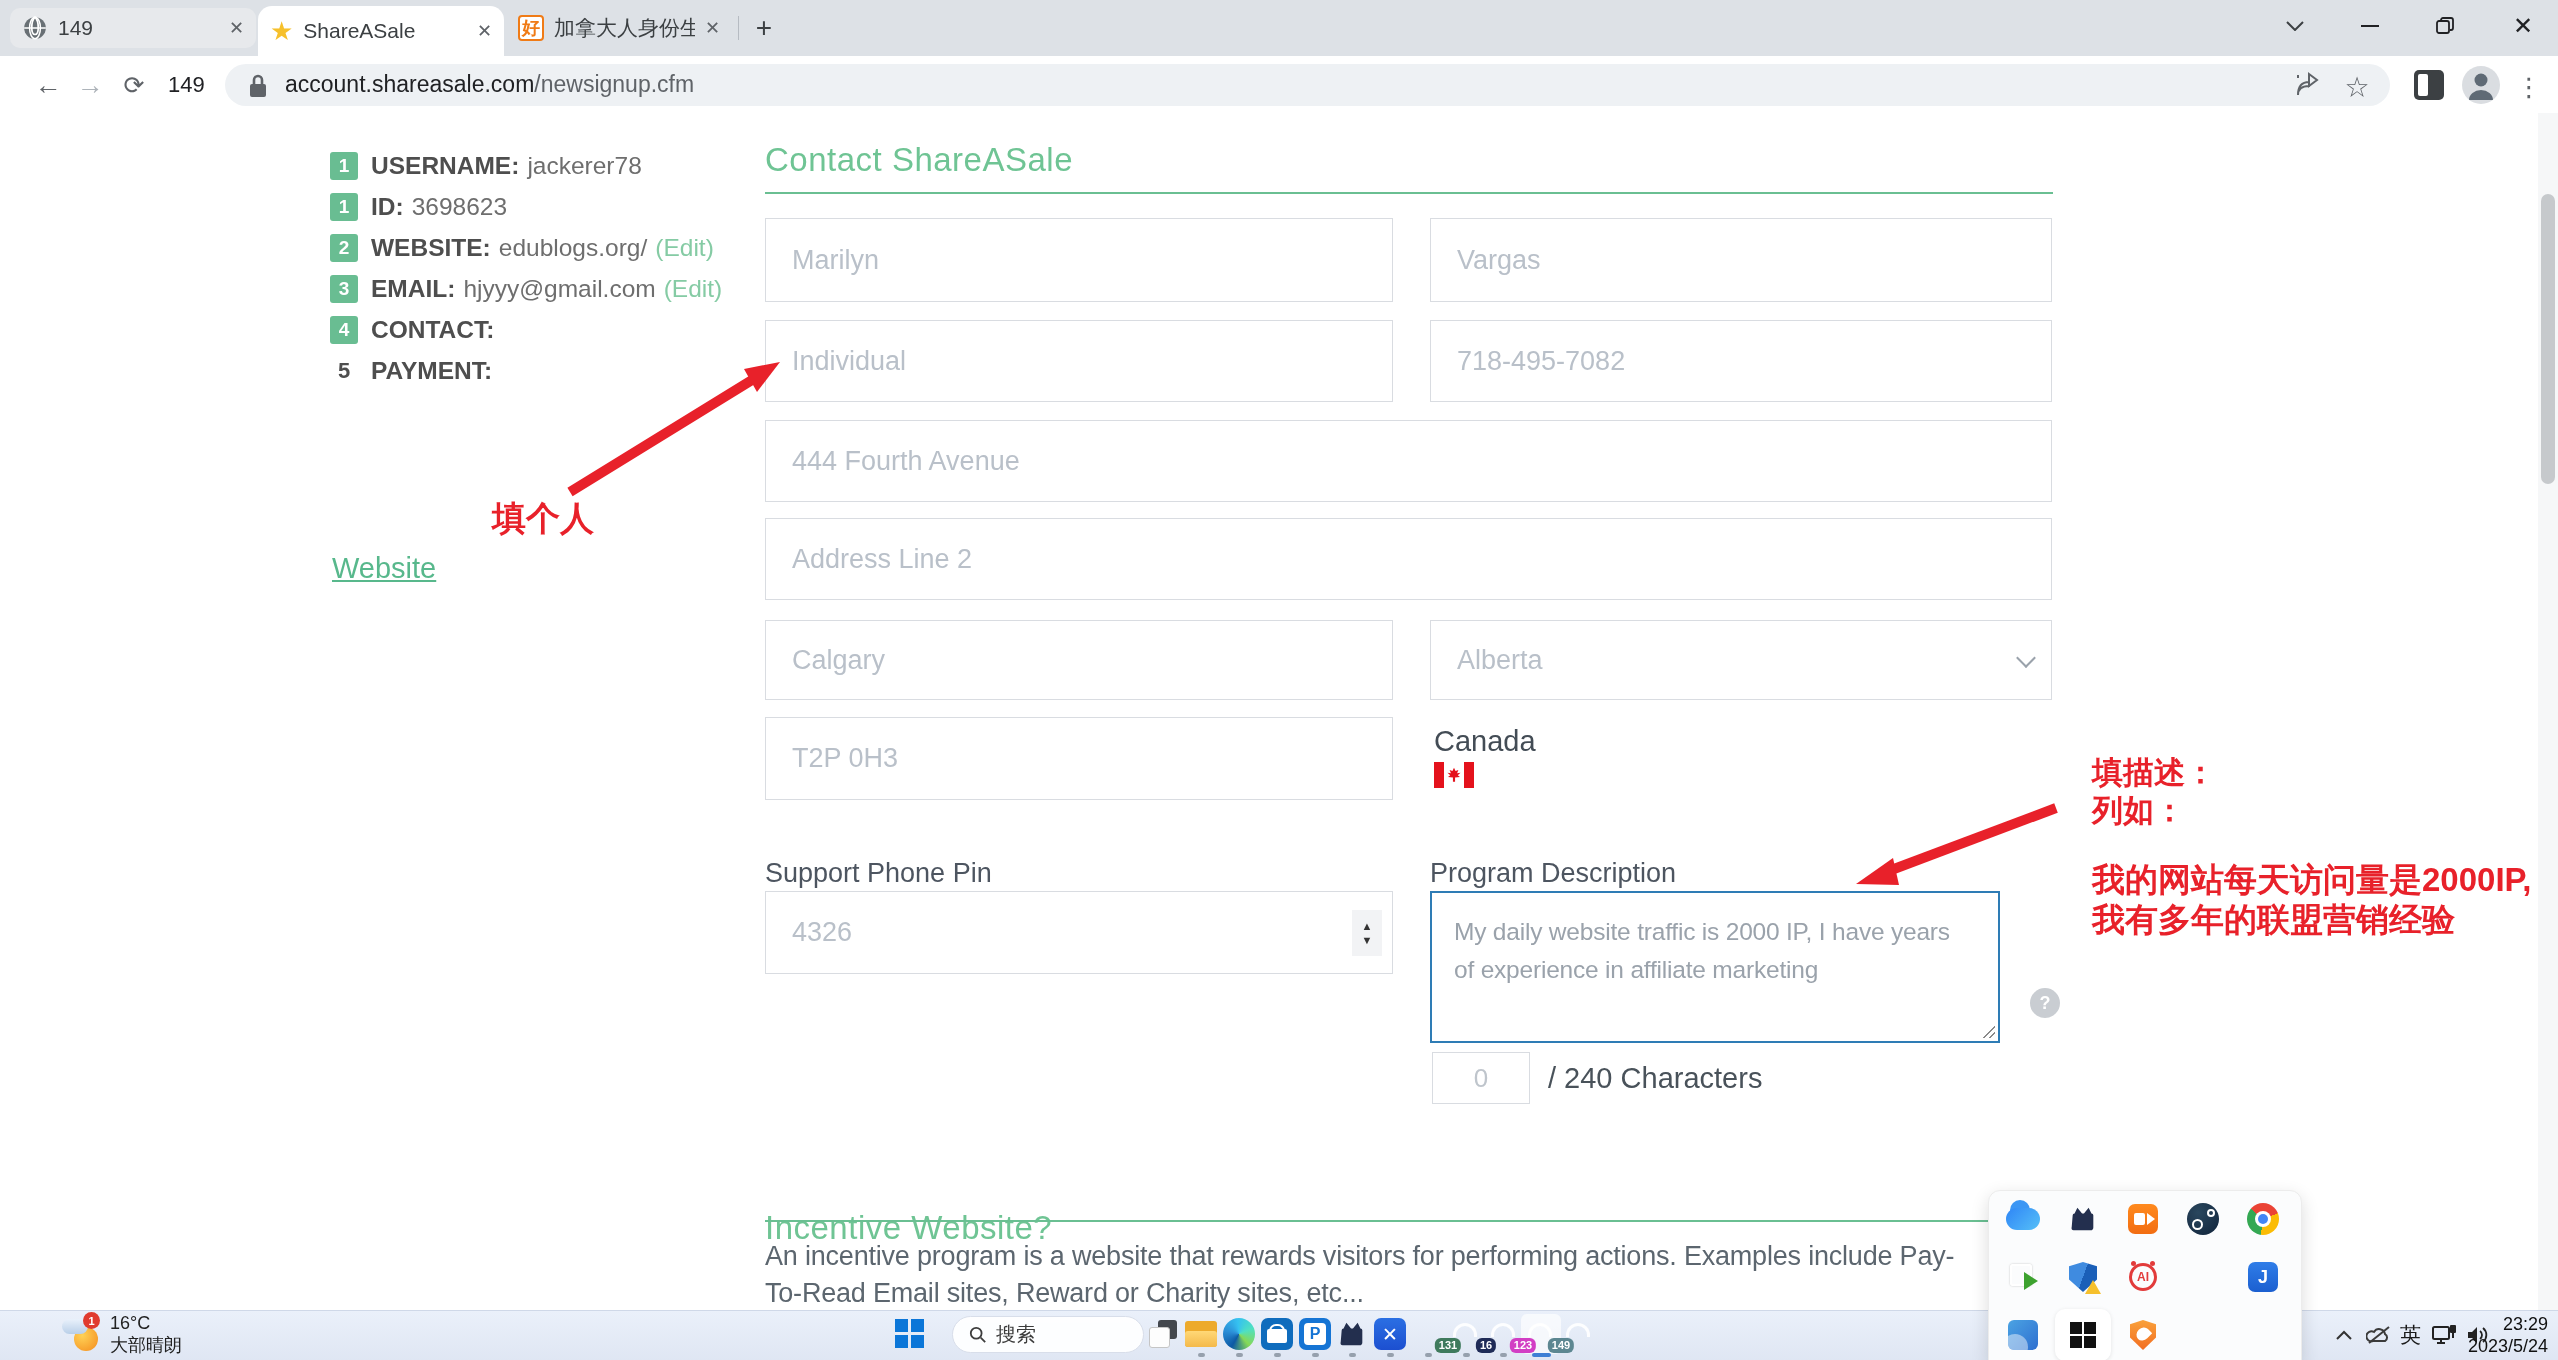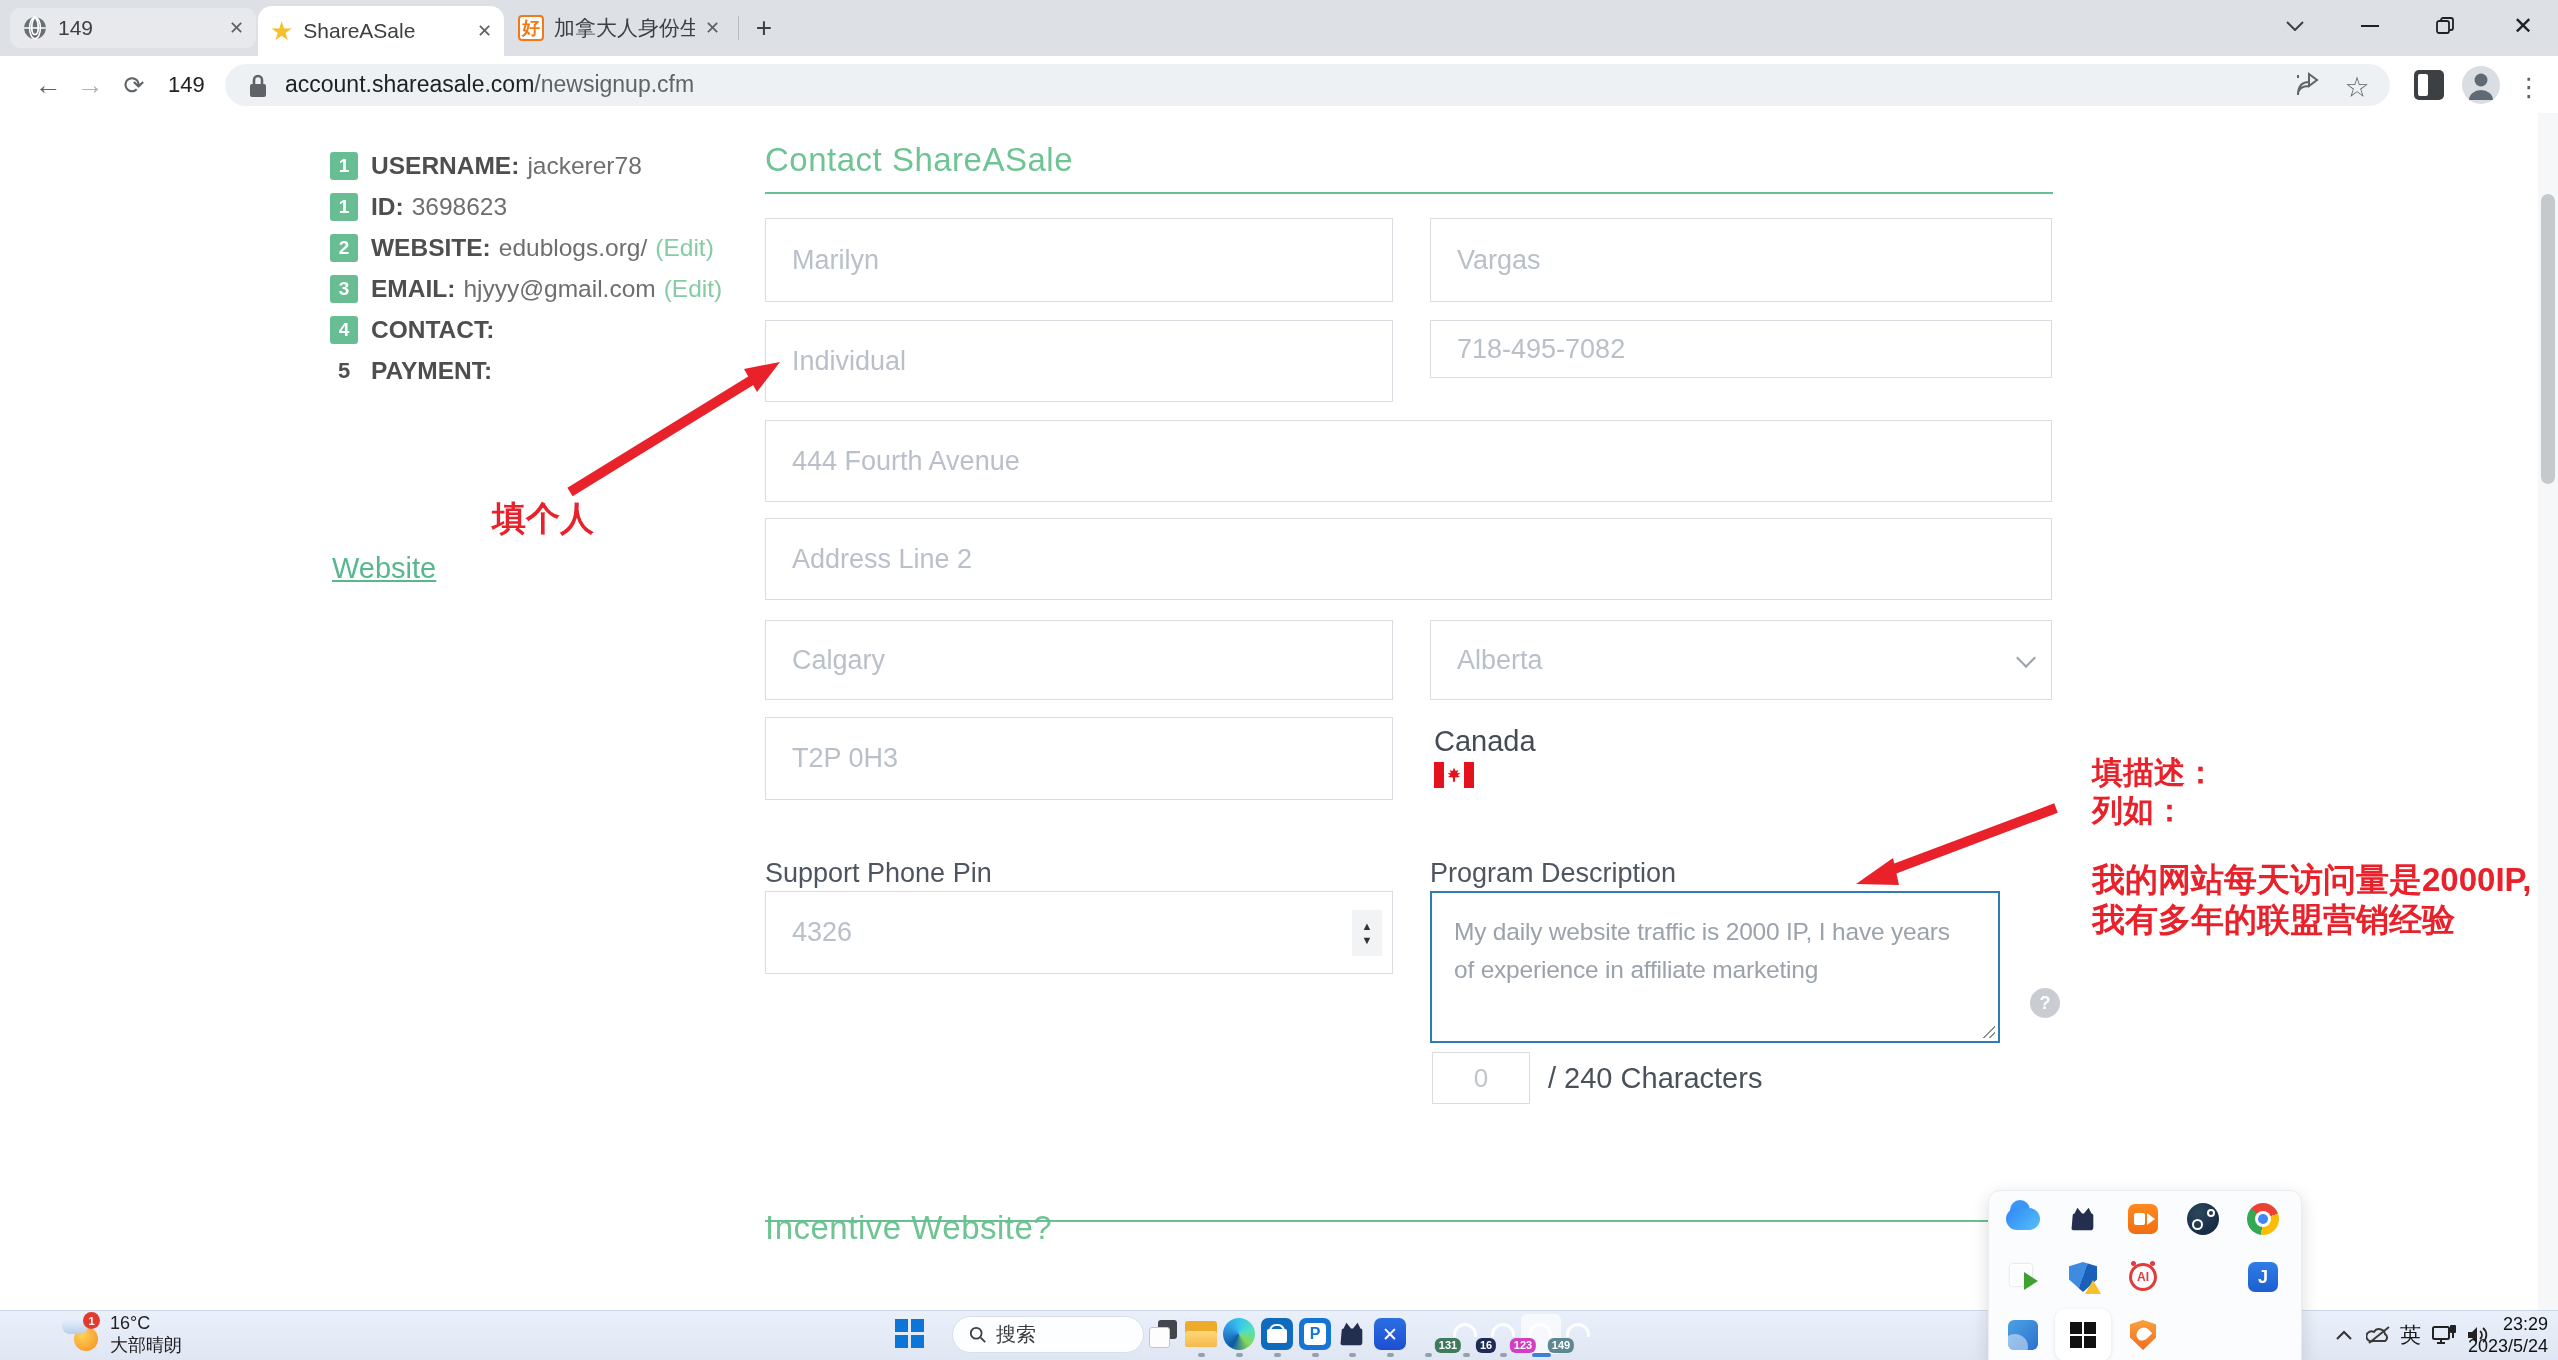--- a/index.html
+++ b/index.html
@@ -269,21 +269,21 @@
 
     <div class="field" style="left:765px;top:105px;width:628px;height:84px;">
       <input placeholder="Marilyn" style="">
     </div>
     <div class="field" style="left:1430px;top:105px;width:622px;height:84px;">
       <input placeholder="Vargas" style="">
     </div>
     <div class="field" style="left:765px;top:207px;width:628px;height:82px;">
       <input placeholder="Individual" style="">
     </div>
-    <div class="field" style="left:1430px;top:207px;width:622px;height:58px;">
+    <div class="field" style="left:1430px;top:207px;width:622px;height:82px;">
       <input placeholder="718-495-7082" style="">
     </div>
     <div class="field" style="left:765px;top:307px;width:1287px;height:82px;">
       <input placeholder="444 Fourth Avenue" style="">
     </div>
     <div class="field" style="left:765px;top:405px;width:1287px;height:82px;">
       <input placeholder="Address Line 2" style="">
     </div>
     <div class="field" style="left:765px;top:507px;width:628px;height:80px;">
       <input placeholder="Calgary" style="">
@@ -320,20 +320,21 @@
   <div id="descbox">
     <textarea style="">My daily website traffic is 2000 IP, I have years of experience in affiliate marketing</textarea>
     <div class="resize-grip"></div>
   </div>
   <div id="helpcircle">?</div>
   <div id="counterbox">0</div>
   <div id="countersuffix">/ 240 Characters</div>
 
   <div class="h-green" style="left:765px;top:1202px;margin-top:7px;">Incentive Website?</div>
   <div class="gline" style="top:1220px;"></div>
+  <div id="incpara">An incentive program is a website that rewards visitors for performing actions. Examples include Pay-To-Read Email sites, Reward or Charity sites, etc...</div>
 
   <svg style="position:absolute;left:0;top:0;z-index:5;pointer-events:none;" width="2558" height="1360">
     <line x1="570" y1="492" x2="752" y2="380" stroke="#e8212a" stroke-width="10"></line>
     <polygon points="780,362 744,369 757,392" fill="#e8212a"></polygon>
     <line x1="2056" y1="808" x2="1886" y2="872" stroke="#e8212a" stroke-width="10"></line>
     <polygon points="1856,884 1893,858 1899,885" fill="#e8212a"></polygon>
   </svg>
   <div class="redtext" style="left:492px;top:496px;font-size:34px;z-index:6;">填个人</div>
   <div class="redtext" style="left:2092px;top:752px;font-size:31px;z-index:6;">填描述：</div>
   <div class="redtext" style="left:2092px;top:790px;font-size:31px;z-index:6;">列如：</div>

